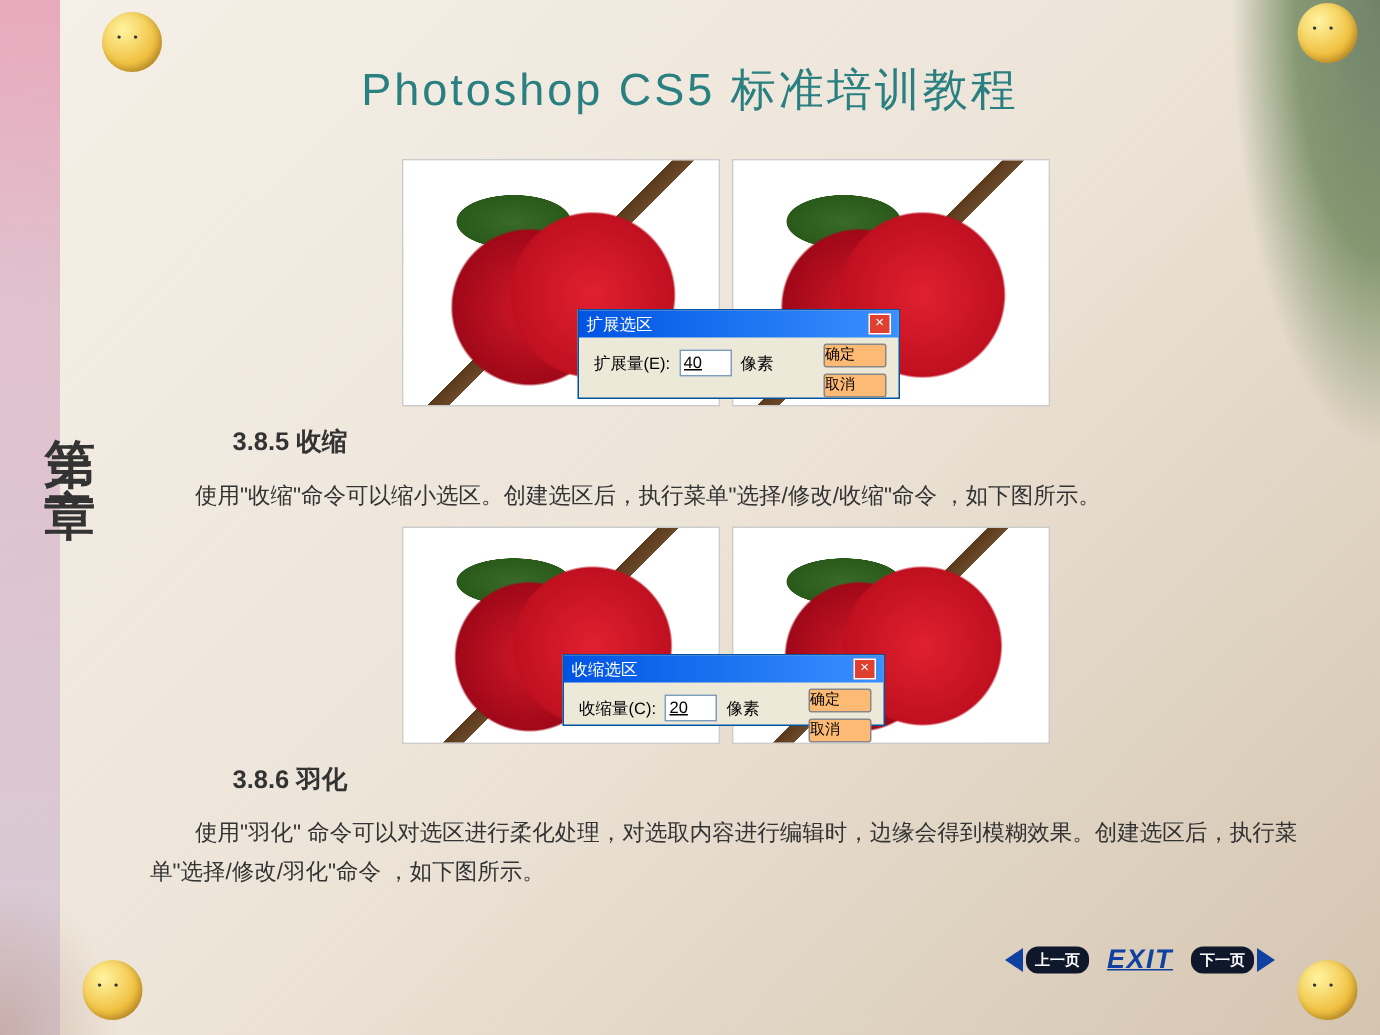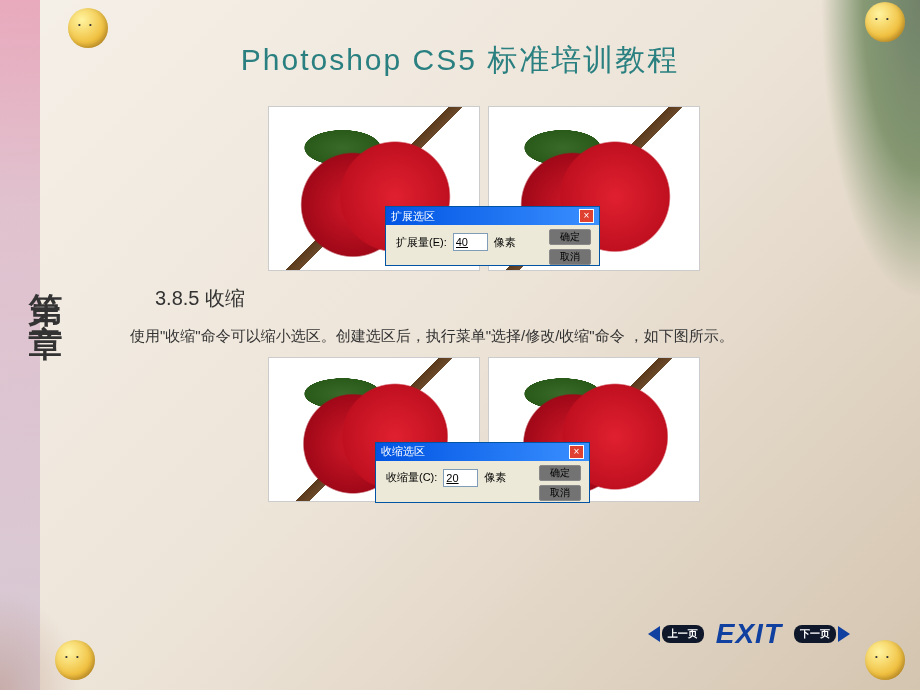--- a/index.html
+++ b/index.html
@@ -149,21 +149,21 @@
       left: 285px;
       top: 100px;
       width: 215px;
       height: 60px;
     }
     
     .dialog-box-2 {
       left: 275px;
       top: 85px;
       width: 215px;
-      height: 61px;
+      height: 48px;
     }
     
     .dialog-title {
       background: linear-gradient(to right, #0054e3, #3a90ff);
       color: #fff;
       padding: 2px 5px;
       font-size: 11px;
       display: flex;
       justify-content: space-between;
       align-items: center;
@@ -212,40 +212,39 @@
       right: 8px;
       top: 22px;
       display: flex;
       flex-direction: column;
       gap: 4px;
     }
     
     .dialog-btn {
       width: 42px;
       height: 16px;
-      background: #737373;
+      background: #fdba74;
       border: 1px solid #888;
       border-radius: 2px;
       font-size: 10px;
       line-height: 13px;
-      text-align: center;
       cursor: pointer;
     }
     
     .text-section {
       margin: 8px 0;
       font-size: 15px;
       line-height: 1.7;
       color: #333;
     }
     
     .section-heading {
-      font-size: 20px;
+      font-size: 17px;
       margin: 8px 0 8px 55px;
-      font-weight: normal;
+      font-weight: bold;
     }
     
     .section-body {
       text-indent: 2em;
       margin: 5px 0;
     }
     
     .nav-buttons {
       position: absolute;
       bottom: 40px;
@@ -283,26 +282,27 @@
       background: #0f172a;
       color: #fff;
       font-size: 10px;
       font-weight: bold;
       padding: 2px 6px;
       border-radius: 8px;
     }
     
     .exit-btn {
       font-family: Arial, sans-serif;
-      font-size: 28px;
+      font-size: 18px;
       font-weight: 900;
       font-style: italic;
       color: #1040a0;
       letter-spacing: 1px;
       cursor: pointer;
+      text-decoration: underline;
     }
   </style>
 </head>
 <body>
 
 <div class="bg-decoration-left"></div>
 <div class="bg-decoration-right"></div>
 <div class="bg-decoration-bottom-left"></div>
 
 <div class="emoji-decoration emoji-top-left"></div>
@@ -362,20 +362,24 @@
         <input class="dialog-input" value="20" style="">
         <span class="dialog-unit">像素</span>
       </div>
       <div class="dialog-buttons">
         <div class="dialog-btn">确定</div>
         <div class="dialog-btn">取消</div>
       </div>
     </div>
   </div>
 
+  <div class="text-section">
+    <div class="section-heading">3.8.6  羽化</div>
+    <p class="section-body">使用"羽化" 命令可以对选区进行柔化处理，对选取内容进行编辑时，边缘会得到模糊效果。创建选区后，执行菜单"选择/修改/羽化"命令 ，如下图所示。</p>
+  </div>
 
 </div>
 
 <div class="nav-buttons">
   <div class="nav-btn">
     <div class="nav-arrow-left"></div>
     <div class="nav-pill">上一页</div>
   </div>
   <div class="exit-btn">EXIT</div>
   <div class="nav-btn">

